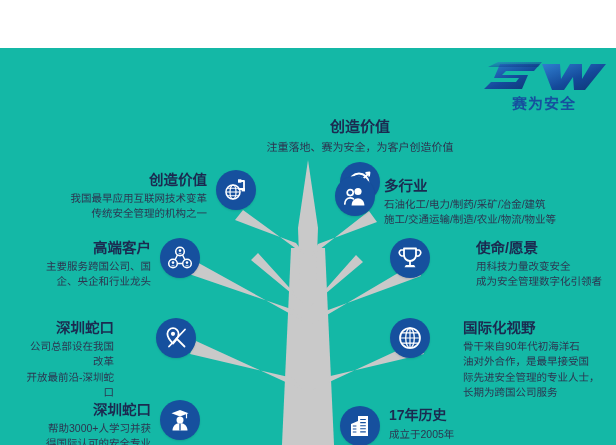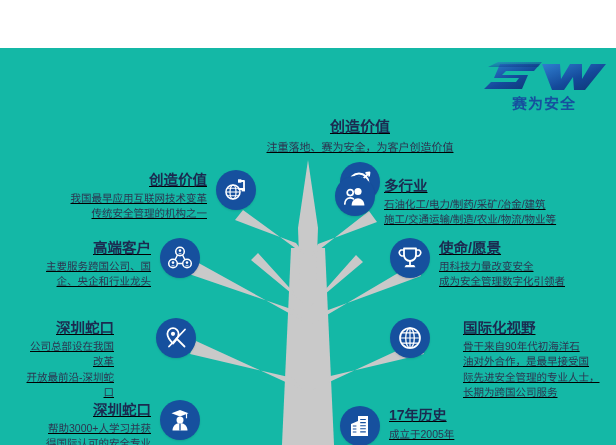--- a/index.html
+++ b/index.html
@@ -64,21 +64,21 @@
     height: 40px;
     border-radius: 50%;
     background: #16509e;
     display: flex;
     align-items: center;
     justify-content: center;
     box-shadow: 0 1px 2px rgba(0,0,0,0.12);
   }
   .badge svg { display: block; }
 
-  .txt { padding-top: 1px; text-decoration: underline; }
+  .txt { padding-top: 1px; }
   .node.left  .txt { text-align: right; padding-right: 9px; }
   .node.right .txt { text-align: left;  padding-left: 9px; }
 
   .title {
     font-size: 14.5px;
     font-weight: bold;
     color: #1b2a50;
     line-height: 1.25;
     margin: 0 0 2px 0;
     white-space: nowrap;
@@ -97,21 +97,21 @@
   }
   .node.top .txt { text-align: center; padding: 0 0 6px 0; }
   .node.top .title { font-size: 15px; margin-bottom: 3px; }
   .node.top .desc { font-size: 11px; white-space: nowrap; }
 
   
   #node-create-value-top { left: 245px; top: 70px;  width: 230px; }
   #node-create-value-left{ left: 28px;  top: 122px; width: 228px; }
   #node-multi-industry   { left: 335px; top: 128px; width: 275px; }
   #node-top-clients      { left: 28px;  top: 190px; width: 172px; }
-  #node-mission-vision   { left: 390px; top: 190px; width: 220px; }
+  #node-mission-vision   { left: 390px; top: 190px; width: 220px; gap: 37px; }
   #node-shenzhen         { left: 26px;  top: 270px; width: 170px; gap: 33px; }
   #node-global-vision    { left: 390px; top: 270px; width: 222px; gap: 24px; }
   #node-talent           { left: 28px;  top: 352px; width: 172px; }
   #node-history          { left: 340px; top: 358px; width: 200px; }
 
   #node-history .title { font-size: 14px; }
   #node-history .desc  { font-size: 10.5px; }
   #node-multi-industry .desc { white-space: nowrap; }
 </style>
 </head>

